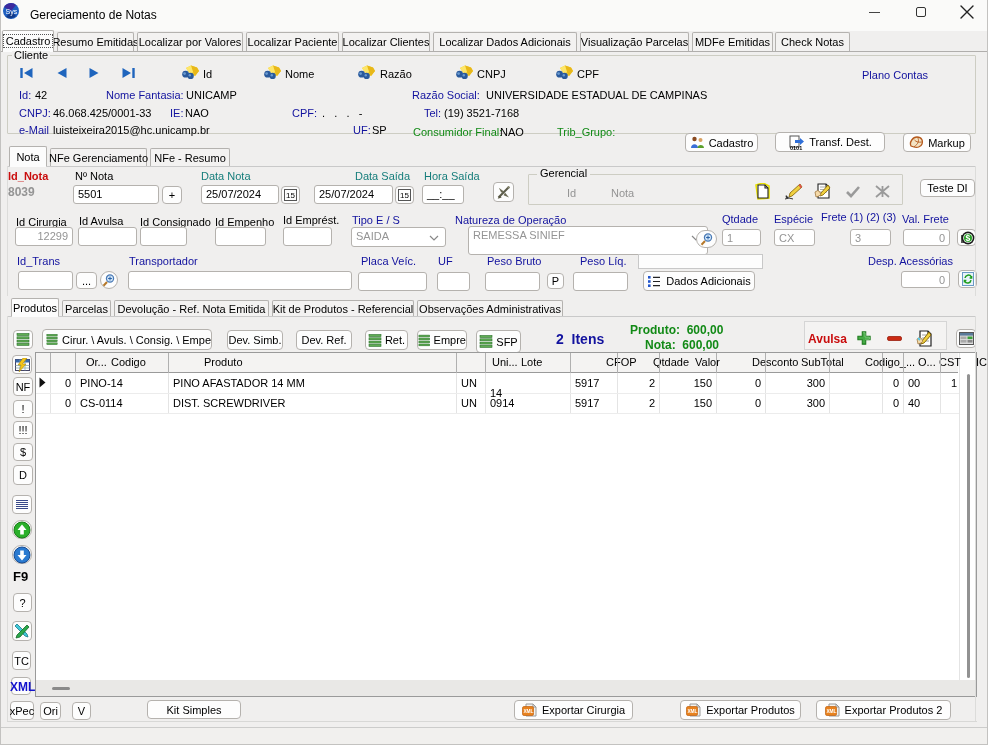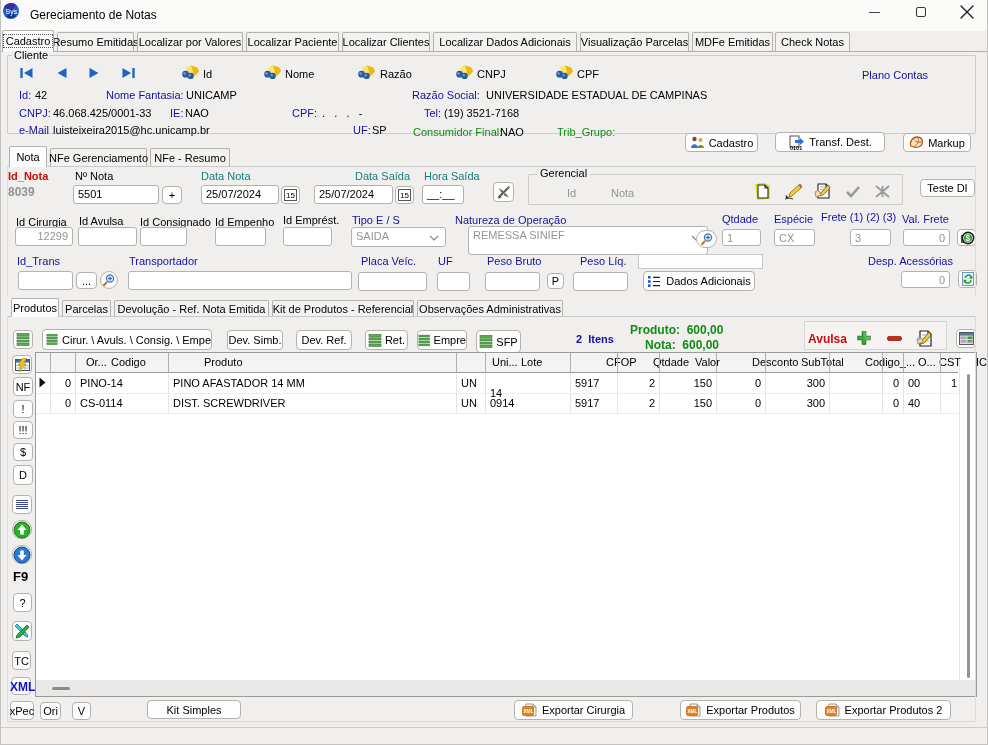--- a/index.html
+++ b/index.html
@@ -309,21 +309,21 @@
 <div class="btn" style="left:296px;top:330px;width:56px;height:20px;">Dev. Ref.</div>
 <div class="btn" style="left:365px;top:330px;width:43px;height:20px;"><svg width="14" height="13" viewBox="0 0 14 13" style="position:static;margin-right:3px;">
       <use href="#gbars"></use>
     </svg>Ret.</div>
 <div class="btn" style="left:417px;top:330px;width:50px;height:20px;"><svg width="14" height="13" viewBox="0 0 14 13" style="position:static;margin-right:3px;">
       <use href="#gbars"></use>
     </svg>Empre</div>
 <div class="btn" style="left:476px;top:330px;width:45px;height:23px;"><svg width="14" height="13" viewBox="0 0 14 13" style="position:static;margin-right:3px;">
       <use href="#gbars"></use>
     </svg>SFP</div>
-<div class="lbl blue b" style="left:576px;top:334px;font-size:11px;">2&nbsp; Itens</div>
+<div class="lbl blue b" style="left:556px;top:334px;font-size:14px;">2&nbsp; Itens</div>
 <div class="lbl green b" style="left:630px;top:325px;font-size:12px;">Produto:&nbsp; 600,00</div>
 <div class="lbl green b" style="left:645px;top:340px;font-size:12px;">Nota:&nbsp; 600,00</div>
 <div class="abs" style="left:804px;top:321px;width:143px;height:29px;background:#f4f3f2;border:1px solid #d5d5d5;"></div>
 <div class="lbl red b" style="left:808px;top:334px;font-size:12px;">Avulsa</div>
 <svg style="left:857px;top:331px;" width="14" height="14" viewBox="0 0 16 16">
     <path d="M6 1 h4 v5 h5 v4 h-5 v5 h-4 v-5 h-5 v-4 h5 Z" fill="#44aa44" stroke="#1e7a1e" stroke-width="1.2"></path>
     <path d="M6.8 2 h2.4 v5 h5 v2.4 h-5" fill="none" stroke="#8fd48f" stroke-width="0.8"></path>
   </svg>
 <svg style="left:887px;top:336px;" width="15" height="5" viewBox="0 0 15 5">
     <rect x="0.5" y="0.5" width="14" height="4" rx="1.5" fill="#cc2b14" stroke="#99200e" stroke-width="0.8"></rect>

